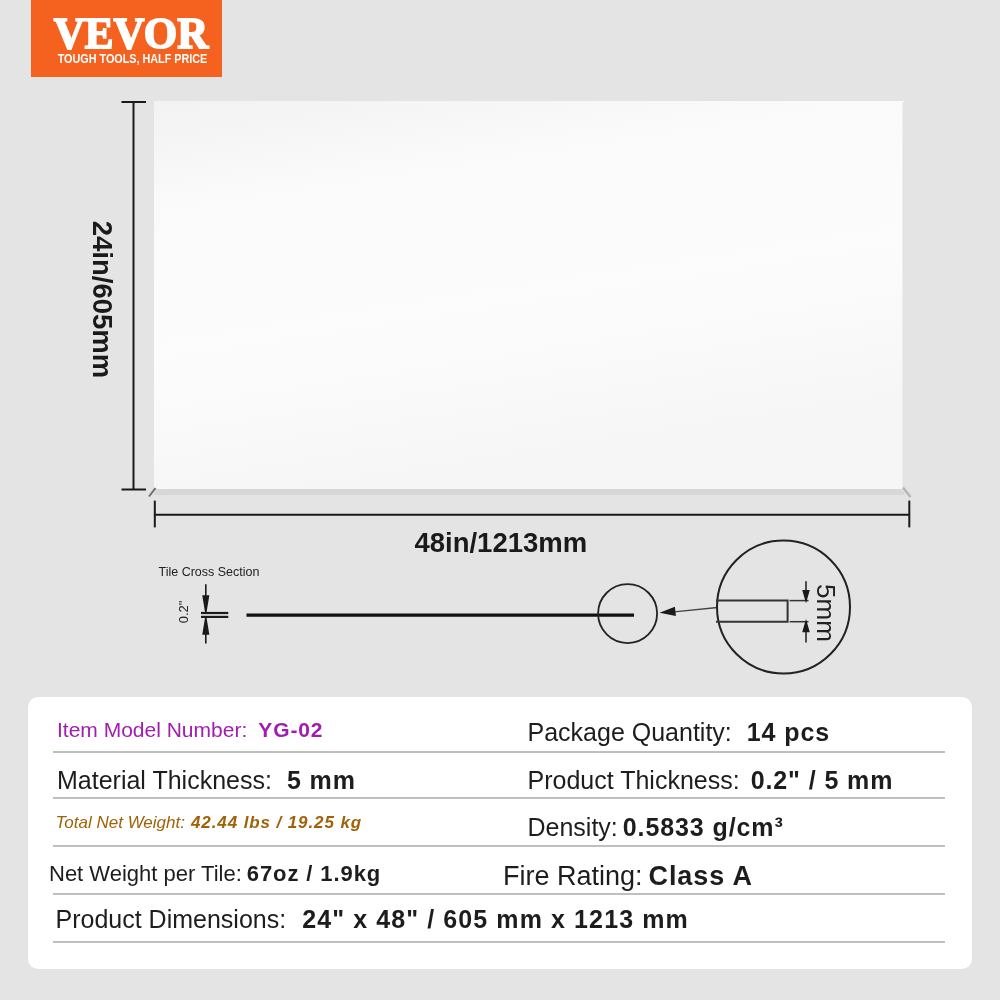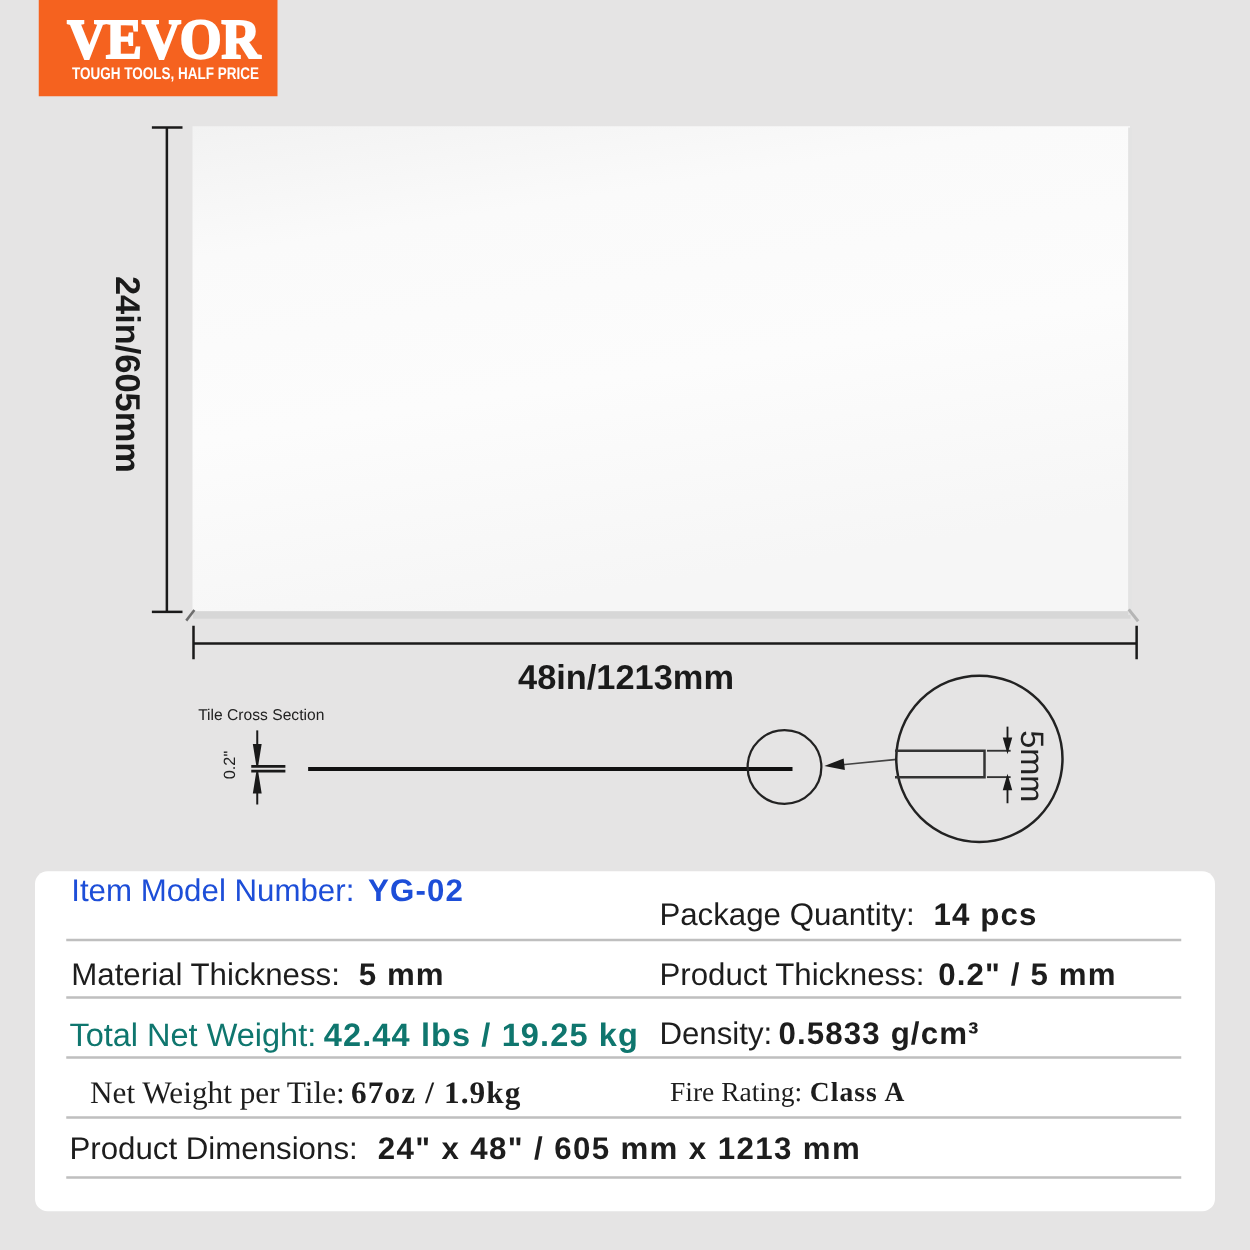--- a/index.html
+++ b/index.html
@@ -100,29 +100,29 @@
 <div class="abs" style="left:53px;top:750.6px;width:892px;height:2px;background:#bfbfbf;"></div>
 
 <div class="abs" style="left:53px;top:797.3px;width:892px;height:2px;background:#bfbfbf;"></div>
 
 <div class="abs" style="left:53px;top:844.6px;width:892px;height:2px;background:#bfbfbf;"></div>
 
 <div class="abs" style="left:53px;top:892.6px;width:892px;height:2px;background:#bfbfbf;"></div>
 
 <div class="abs" style="left:53px;top:940.6px;width:892px;height:2px;background:#bfbfbf;"></div>
 
-<div class="abs" style="left:57px;top:699px;font-size:25px;color:#1d4ed8;white-space:nowrap;">Item Model Number:<b style="margin-left:11px;letter-spacing:0.9px;">YG-02</b></div>
+<div class="abs" style="left:57px;top:718px;font-size:21px;color:#a21caf;white-space:nowrap;">Item Model Number:<b style="margin-left:11px;letter-spacing:0.9px;">YG-02</b></div>
 
 <div class="abs" style="left:527.5px;top:718px;font-size:25px;color:#1d1d1d;white-space:nowrap;">Package Quantity:<b style="margin-left:15px;letter-spacing:0.9px;">14 pcs</b></div>
 
 <div class="abs" style="left:57px;top:765.5px;font-size:25px;color:#1d1d1d;white-space:nowrap;">Material Thickness:<b style="margin-left:15px;letter-spacing:0.9px;">5 mm</b></div>
 
 <div class="abs" style="left:527.5px;top:765.5px;font-size:25px;color:#1d1d1d;white-space:nowrap;">Product Thickness:<b style="margin-left:11px;letter-spacing:0.9px;">0.2" / 5 mm</b></div>
 
-<div class="abs" style="left:55.5px;top:813px;font-size:26px;color:#0f766e;white-space:nowrap;">Total Net Weight:<b style="margin-left:6px;letter-spacing:0.9px;">42.44 lbs / 19.25 kg</b></div>
+<div class="abs" style="left:55.5px;top:813px;font-size:17px;color:#a16207;white-space:nowrap;font-style:italic;">Total Net Weight:<b style="margin-left:6px;letter-spacing:0.9px;">42.44 lbs / 19.25 kg</b></div>
 
 <div class="abs" style="left:527.5px;top:813px;font-size:25px;color:#1d1d1d;white-space:nowrap;">Density:<b style="margin-left:5px;letter-spacing:0.9px;text-align:center;">0.5833 g/cm³</b></div>
 
-<div class="abs" style="left:72px;top:860.5px;font-size:25px;color:#1d1d1d;white-space:nowrap;font-family:Liberation Serif, serif;">Net Weight per Tile:<b style="margin-left:5px;letter-spacing:0.9px;">67oz / 1.9kg</b></div>
+<div class="abs" style="left:49px;top:860.5px;font-size:22px;color:#1d1d1d;white-space:nowrap;">Net Weight per Tile:<b style="margin-left:5px;letter-spacing:0.9px;">67oz / 1.9kg</b></div>
 
-<div class="abs" style="left:536px;top:860.5px;font-size:22px;color:#1d1d1d;white-space:nowrap;font-family:Liberation Serif, serif;">Fire Rating:<b style="margin-left:6px;letter-spacing:0.9px;">Class A</b></div>
+<div class="abs" style="left:503px;top:860.5px;font-size:27px;color:#1d1d1d;white-space:nowrap;">Fire Rating:<b style="margin-left:6px;letter-spacing:0.9px;">Class A</b></div>
 
 <div class="abs" style="left:55.5px;top:904.5px;font-size:25px;color:#1d1d1d;white-space:nowrap;">Product Dimensions:<b style="margin-left:16px;letter-spacing:1.1px;">24" x 48" / 605 mm x 1213 mm</b></div>
 
 </body></html>

